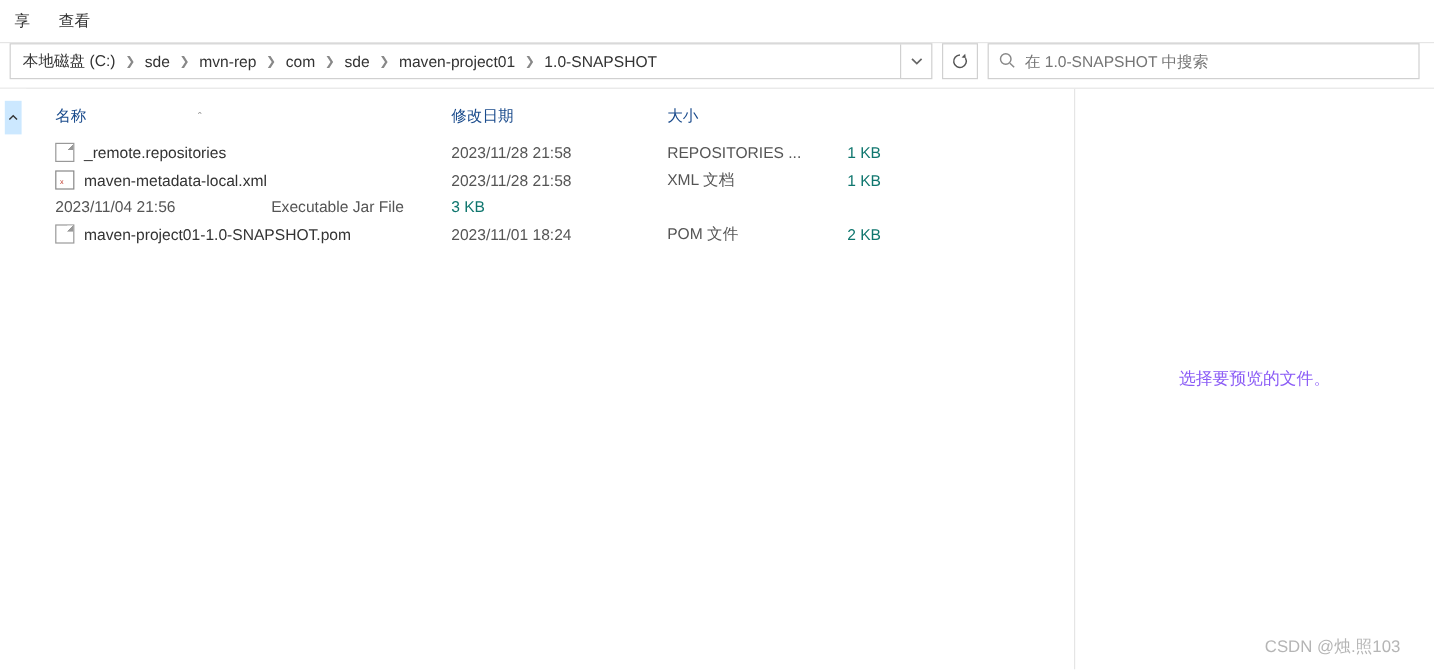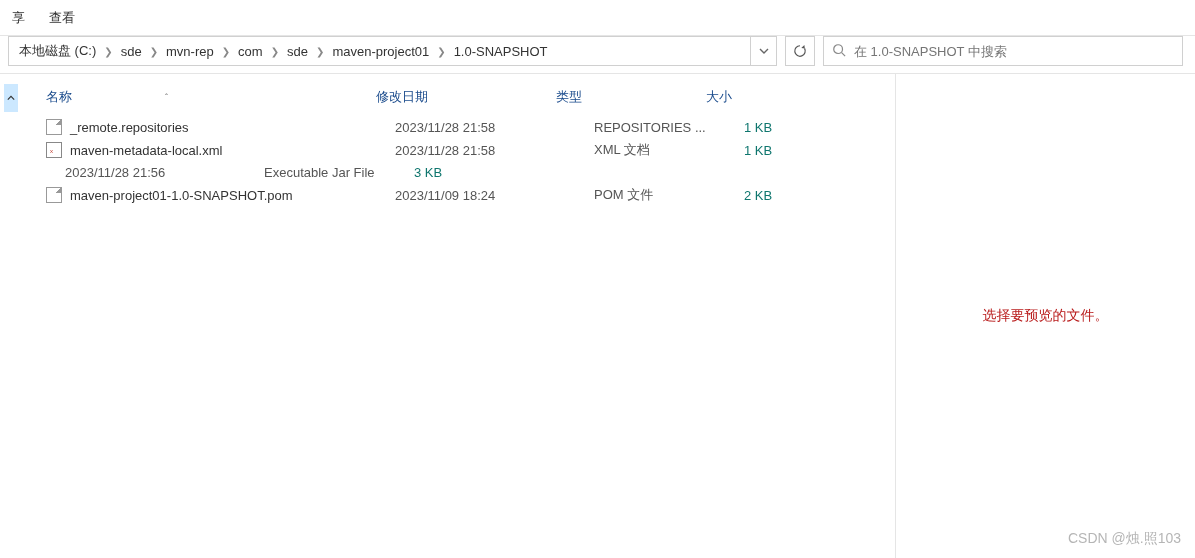--- a/index.html
+++ b/index.html
@@ -138,50 +138,50 @@
   .col-size { width: 90px; }
   .sort-ar { font-size: 9px; color:#777; margin-left:90px; }
   .row {
     display: flex;
     align-items: center;
     padding: 3px 0;
     font-size: 13px;
     color: #333;
   }
   .row .col-name { color:#333; display:flex; align-items:flex-end; gap:8px; }
-  .row .col-date, .row .col-type { color:#555;margin-left:19px; }
+  .row .col-date, .row .col-type { color:#555; }
   .row .col-size { color:#0f766e; }
   .ficon {
     width: 16px; height: 16px;
     display:inline-flex; align-items:center; justify-content:center;
     flex-shrink:0;
   }
   .ficon.doc { border:1px solid #999; background:#fff; position:relative; }
   .ficon.doc::after { content:""; position:absolute; top:0; right:0; width:5px; height:5px; background:linear-gradient(135deg,#fff 49%, #999 50%); }
   .ficon.xml { background:#fff; border:1px solid #888; }
   .ficon.xml svg { width:10px; height:10px; }
   .ficon.jar { background:#fff; border:1px solid #888; }
   .ficon.jar .cup { width:8px;height:6px;border:1px solid #c0392b; border-top:none; border-radius:0 0 3px 3px; }
   .ficon.pom { border:1px solid #999; background:#fff; position:relative;}
   .ficon.pom::after { content:""; position:absolute; top:0; right:0; width:5px; height:5px; background:linear-gradient(135deg,#fff 49%, #999 50%); }
   .preview-pane {
     width: 300px;
     border-left: 1px solid #e5e5e5;
     display:flex;
     align-items:center;
     justify-content:center;
-    color:#b91c1c;
+    color:#8b5cf6;
     font-size:14px;
     padding: 0 20px;
     text-align:center;
   }
   .watermark {
     position: absolute;
     bottom: 10px;
-    right: 14px;
+    right: 28px;
     color: rgba(120,120,120,0.55);
     font-size: 14px;
     pointer-events:none;
   }
 </style>
 </head>
 <body>
 
 <div class="top-menu">
   <div class="mi">享</div>
@@ -238,21 +238,20 @@
   </div>
 
   <div class="file-area">
     <div class="file-list">
       <div class="headers">
         <div class="col-name">
           <span>名称</span>
           <span class="sort-ar">ˆ</span>
         </div>
         <div class="col-date">修改日期</div>
-        <div class="col-type">类型</div>
         <div class="col-size">大小</div>
       </div>
 
       <div class="row">
         <div class="col-name">
           <span class="ficon doc"></span>
           <span>_remote.repositories</span>
         </div>
         <div class="col-date">2023/11/28 21:58</div>
         <div class="col-type">REPOSITORIES ...</div>
@@ -267,31 +266,31 @@
               </svg>
           </span>
           <span>maven-metadata-local.xml</span>
         </div>
         <div class="col-date">2023/11/28 21:58</div>
         <div class="col-type">XML 文档</div>
         <div class="col-size">1 KB</div>
       </div>
 
       <div class="row">
-        <div class="col-date">2023/11/28 21:56</div>
+        <div class="col-date">2023/11/04 21:56</div>
         <div class="col-type">Executable Jar File</div>
         <div class="col-size">3 KB</div>
       </div>
 
       <div class="row">
         <div class="col-name">
           <span class="ficon pom"></span>
           <span>maven-project01-1.0-SNAPSHOT.pom</span>
         </div>
-        <div class="col-date">2023/11/09 18:24</div>
+        <div class="col-date">2023/11/01 18:24</div>
         <div class="col-type">POM 文件</div>
         <div class="col-size">2 KB</div>
       </div>
 
     </div>
 
     <div class="preview-pane">
       <span>选择要预览的文件。</span>
     </div>
   </div>

